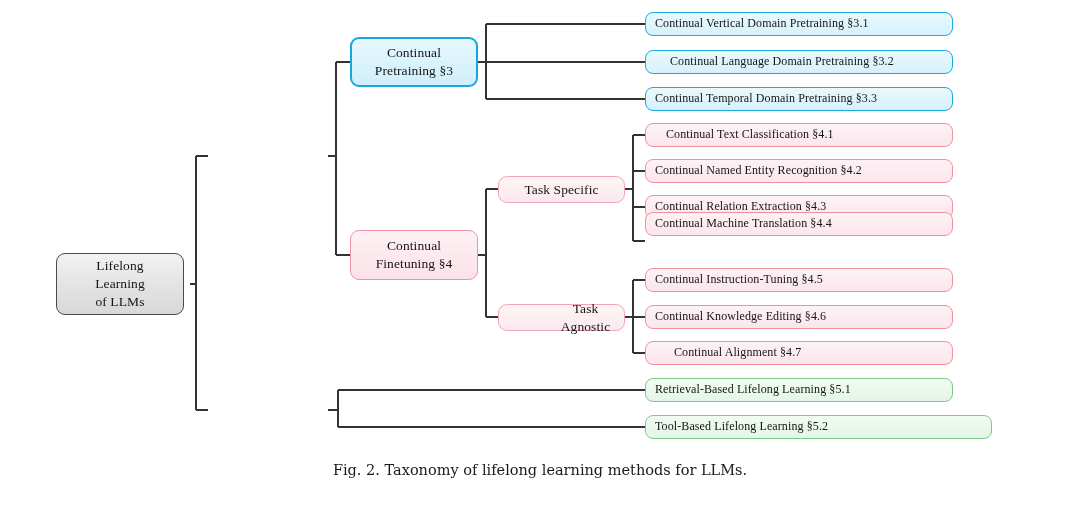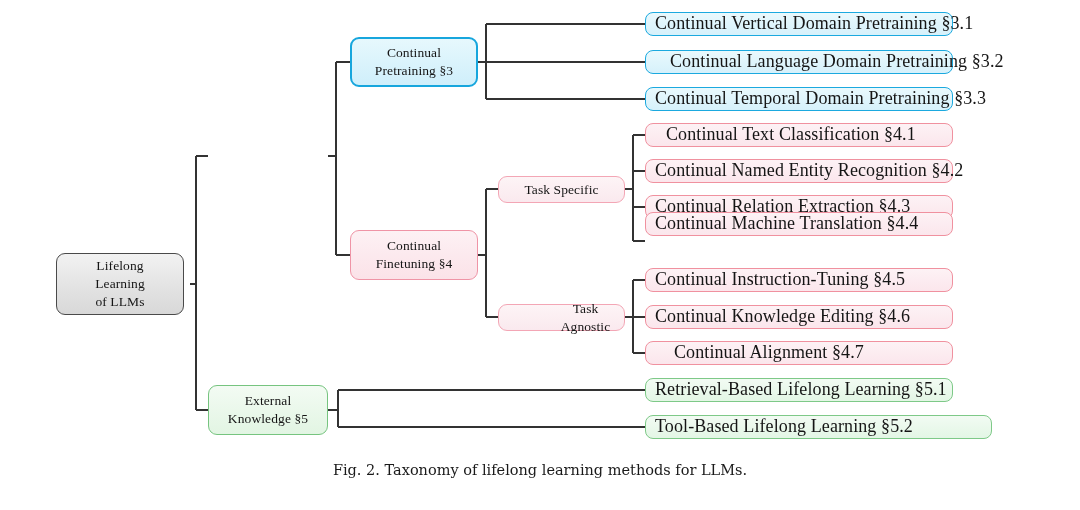--- a/index.html
+++ b/index.html
@@ -42,21 +42,21 @@
     line-height: 1.32;
     color: #151515;
     font-size: 13.5px;
     letter-spacing: .1px;
     white-space: pre-line;
   }
   .node.leaf {
     justify-content: flex-start;
     text-align: left;
     padding-left: 9px;
-    font-size: 18px;
+    font-size: 12px;
     border-radius: 8px;
     white-space: nowrap;
   }
   
   .theme-root {
     background: linear-gradient(180deg, #f2f2f2 0%, #e3e3e3 55%, #d8d8d8 100%);
     border-color: #4a4a4a;
   }
   .theme-purple {
     background: linear-gradient(180deg, #faf7fd 0%, #f0e9f8 100%);
@@ -159,22 +159,20 @@
       <path d="M338,390 L645,390"></path>
       <path d="M338,427 L645,427"></path>
     </g>
   </svg>
 
   <div class="node theme-root" style="left:56px; top:253px; width:128px; height:62px;">Lifelong
 Learning
 of LLMs</div>
 
 
-  <div class="node theme-green" style="left:208px; top:385px; width:120px; height:50px;">External
-Knowledge §5</div>
 
   <div class="node theme-cyan" style="left:350px; top:37px; width:128px; height:50px;">Continual
 Pretraining §3</div>
 
   <div class="node theme-pink" style="left:350px; top:230px; width:128px; height:50px;">Continual
 Finetuning §4</div>
 
   <div class="node theme-pink-soft" style="left:498px; top:176px; width:127px; height:27px;">Task  Specific</div>
 
   <div class="node theme-pink-soft" style="left:498px; top:304px; width:127px; height:27px;padding-left:48px;">Task  Agnostic</div>

